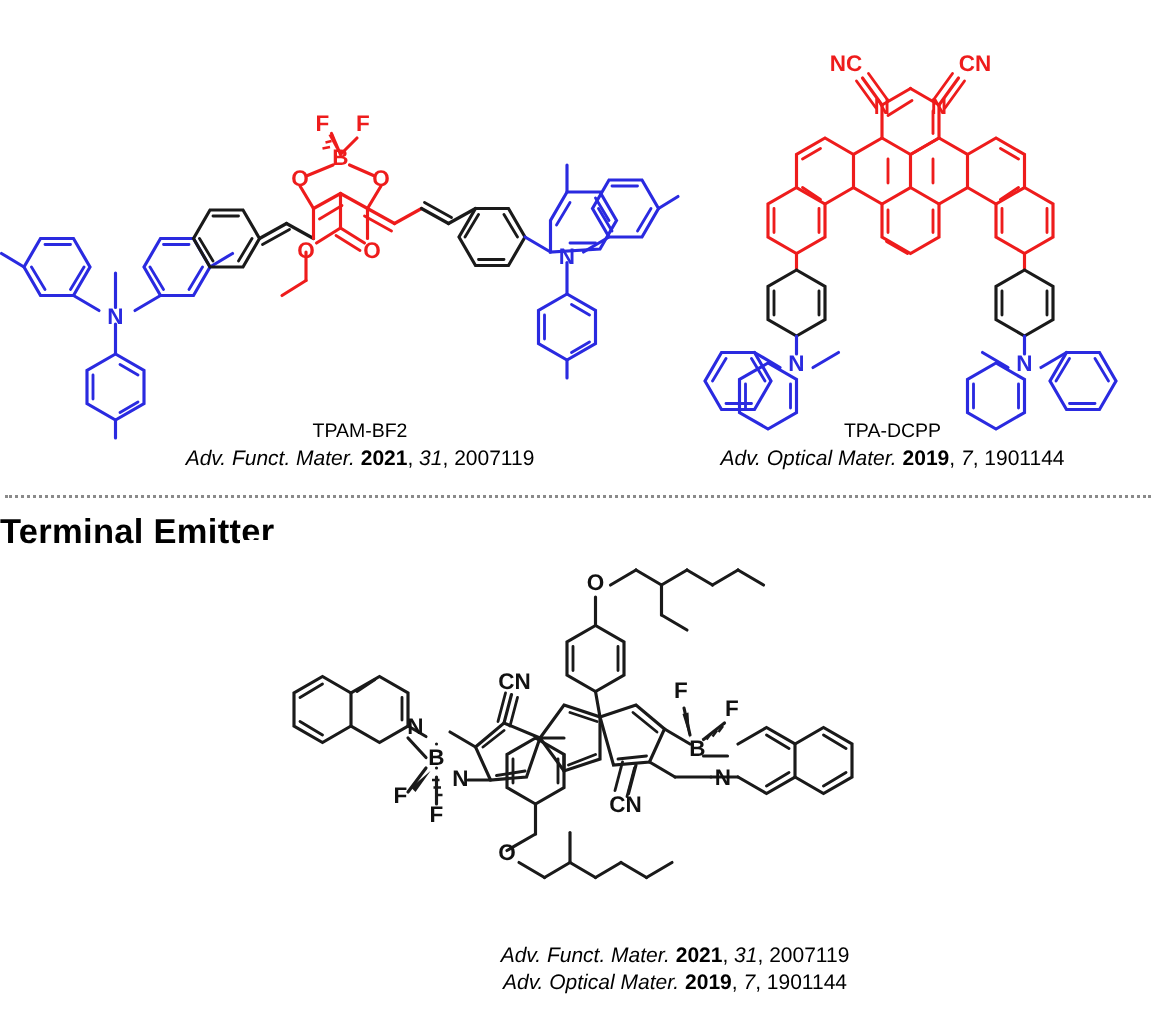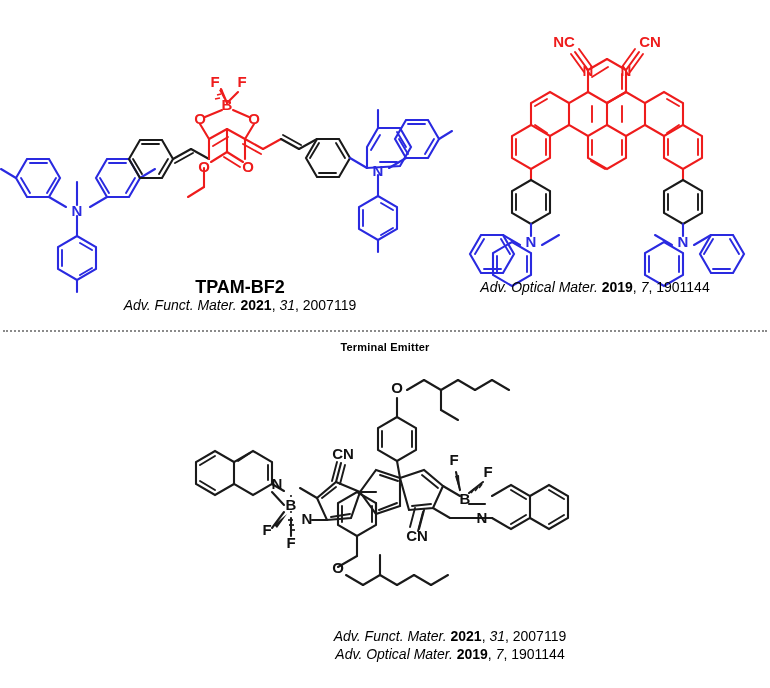--- a/index.html
+++ b/index.html
@@ -4,33 +4,33 @@
 <style>
   html,body{margin:0;padding:0;}
   body{
     width:770px;height:688px;background:#ffffff;
     font-family:"Liberation Sans", sans-serif;
     color:#000;overflow:hidden;position:relative;
   }
   .page{position:relative;width:770px;height:688px;}
 
   .section-title{
-    text-align:center;font-weight:bold;font-size:11px;
+    text-align:left;font-weight:bold;font-size:23px;
     letter-spacing:.2px;
   }
   #assistant-title{position:absolute;left:0;top:2px;width:770px;}
   #terminal-title{position:absolute;left:0;top:341px;width:770px;}
 
   .divider{
     position:absolute;left:3px;top:330px;width:764px;height:0;
     border-top:2px dotted #8a8a8a;
   }
 
   .caption{position:absolute;text-align:center;}
-  .cap-name{font-weight:bold;font-size:18px;line-height:18px;}
+  .cap-name{font-weight:normal;font-size:13px;line-height:18px;}
   .cap-ref{font-size:14px;line-height:18px;font-style:italic;}
   .cap-ref .b{font-weight:bold;font-style:normal;}
   .cap-ref .n{font-style:normal;}
   .cap-ref .vol{font-style:italic;}
 
   #cap-tpam{left:60px;top:278px;width:360px;}
   #cap-tpadcpp{left:420px;top:278px;width:350px;}
   #cap-bppc{left:230px;top:627px;width:440px;}
 
   svg{display:block;}
@@ -342,20 +342,21 @@
   </svg>
 
   <div class="caption" id="cap-tpam">
     <div class="cap-name">TPAM-BF2</div>
     <div class="cap-ref">
       <span>Adv. Funct. Mater.</span><span class="n">&nbsp;</span><span class="b">2021</span><span class="n">,&nbsp;</span><span class="vol">31</span><span class="n">,&nbsp;</span><span class="n">2007119</span>
     </div>
   </div>
 
   <div class="caption" id="cap-tpadcpp">
+    <div class="cap-name">TPA-DCPP</div>
     <div class="cap-ref">
       <span>Adv. Optical Mater.</span><span class="n">&nbsp;</span><span class="b">2019</span><span class="n">,&nbsp;</span><span class="vol">7</span><span class="n">,&nbsp;</span><span class="n">1901144</span>
     </div>
   </div>
 
   <div class="caption" id="cap-bppc">
     <div class="cap-ref">
       <span>Adv. Funct. Mater.</span><span class="n">&nbsp;</span><span class="b">2021</span><span class="n">,&nbsp;</span><span class="vol">31</span><span class="n">,&nbsp;</span><span class="n">2007119</span>
     </div>
     <div class="cap-ref">

